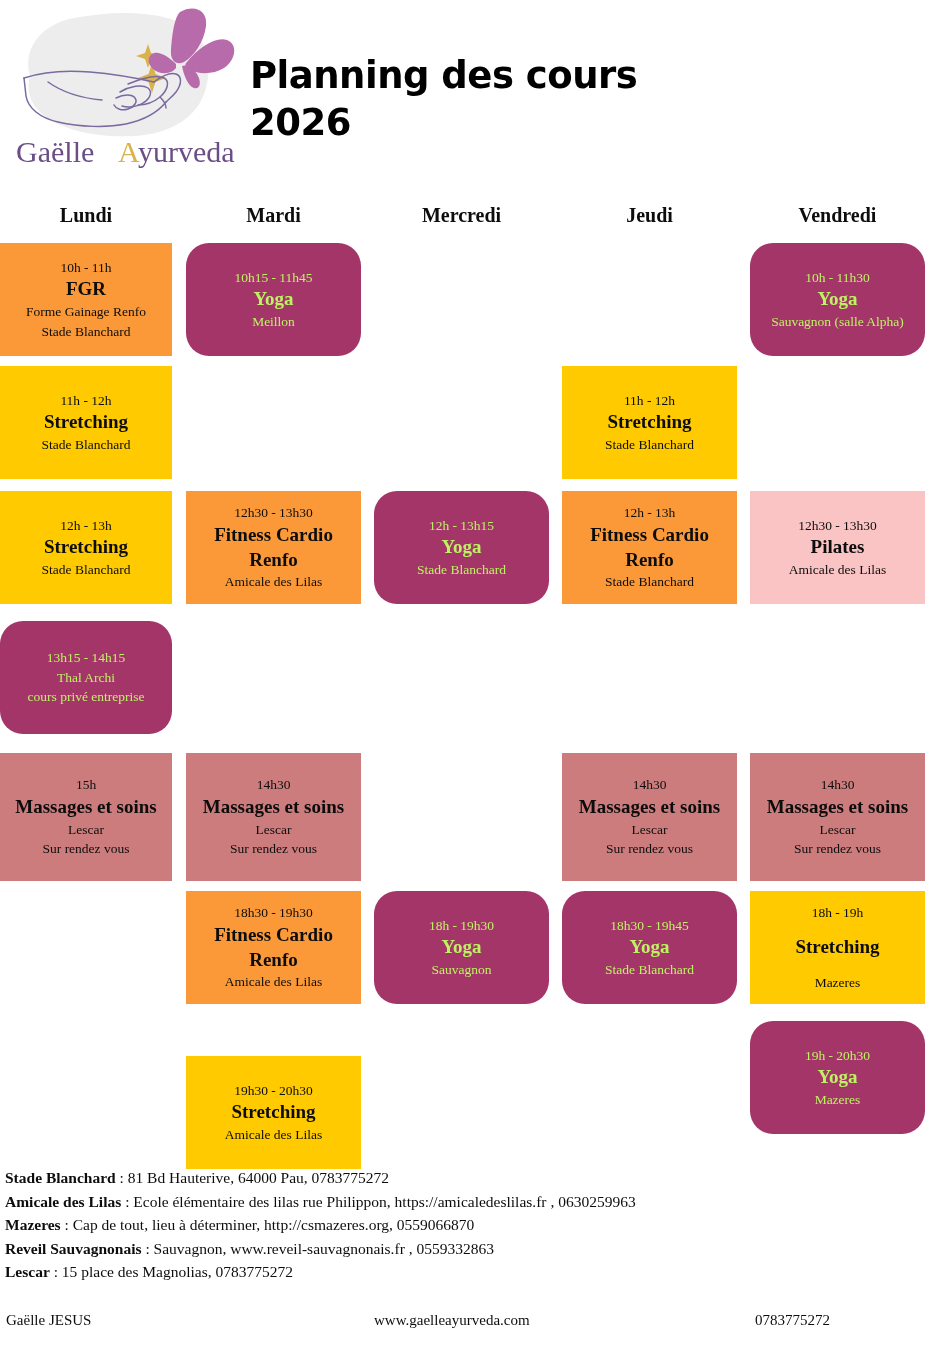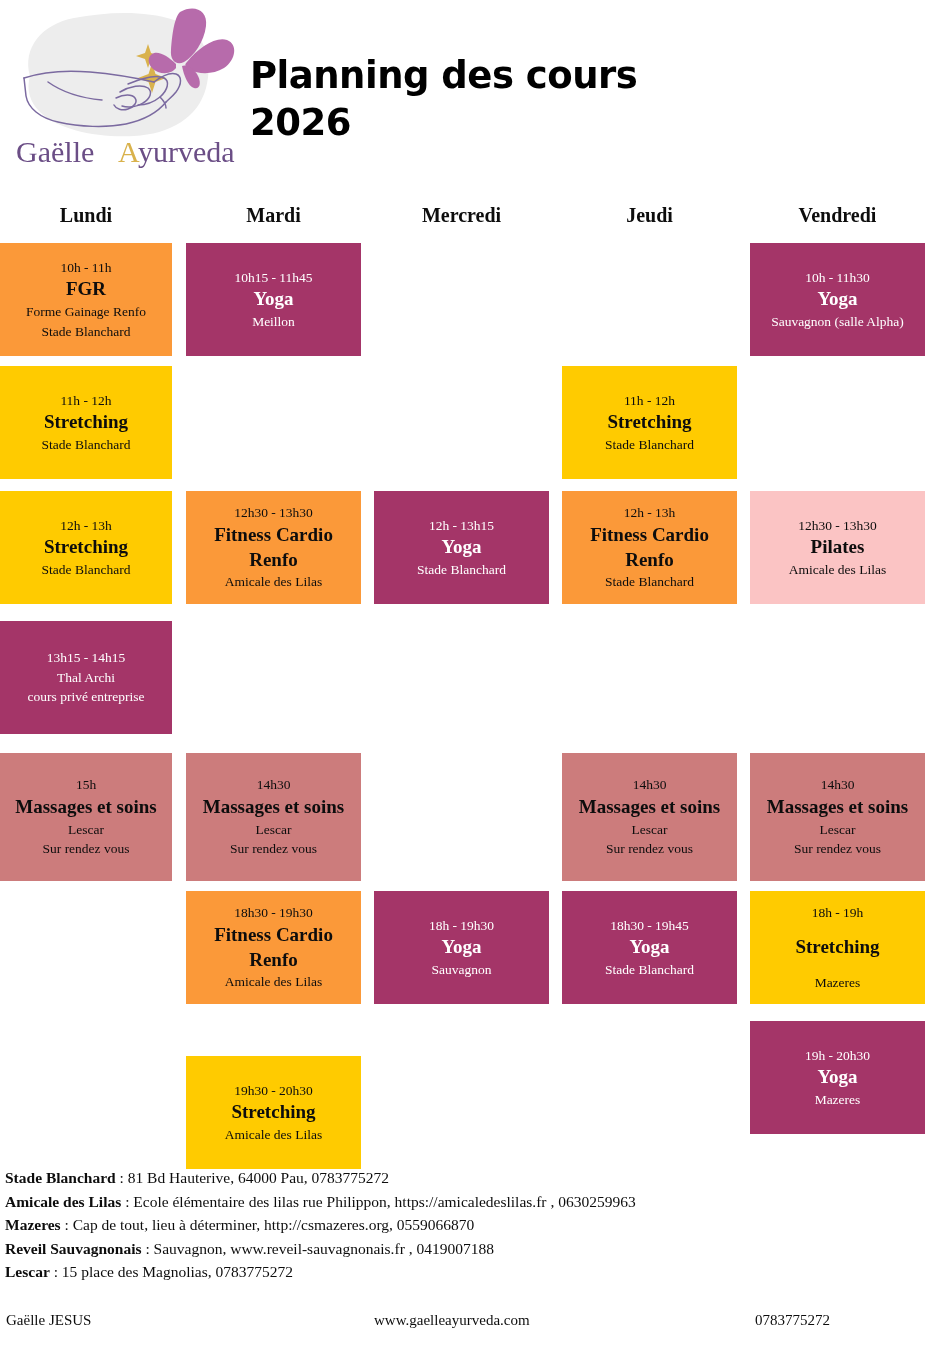--- a/index.html
+++ b/index.html
@@ -57,21 +57,21 @@
     text-align: center;
     padding: 4px 3px;
     overflow: hidden;
   }
   .c-time   { font-size: 13.5px; line-height: 1.45; font-weight: normal; }
   .c-title  { font-size: 19px;  line-height: 1.3;  font-weight: bold; }
   .c-place  { font-size: 13.5px; line-height: 1.45; font-weight: normal; }
   .c-note   { font-size: 13.5px; line-height: 1.45; font-weight: normal; }
 
   .dark  { color: #0d0d0d; }
-  .light { color: #ffffff; }
+  .light { color: #bef264; border-radius: 23px; }
 
   
   .venues {
     position: absolute; left: 5px; top: 1166px; width: 900px;
     font-size: 15.5px; line-height: 1.52; color: #0d0d0d;
   }
   .venues .ln { white-space: nowrap; }
   .venues b { font-weight: bold; }
 
   
@@ -258,21 +258,21 @@
           <div class="c-title">Yoga</div>
           <div class="c-place">Mazeres</div>
         </div>
       </div>
     </div>
 
   <div class="venues" id="venues">
       <div class="ln"><b>Stade Blanchard</b><span> : 81 Bd Hauterive, 64000 Pau, 0783775272</span></div>
       <div class="ln"><b>Amicale des Lilas</b><span> : Ecole élémentaire des lilas rue Philippon, https://amicaledeslilas.fr , 0630259963</span></div>
       <div class="ln"><b>Mazeres</b><span> : Cap de tout, lieu à déterminer, http://csmazeres.org, 0559066870</span></div>
-      <div class="ln"><b>Reveil Sauvagnonais</b><span> : Sauvagnon, www.reveil-sauvagnonais.fr , 0419007188</span></div>
+      <div class="ln"><b>Reveil Sauvagnonais</b><span> : Sauvagnon, www.reveil-sauvagnonais.fr , 0559332863</span></div>
       <div class="ln"><b>Lescar</b><span> : 15 place des Magnolias, 0783775272</span></div>
     </div>
 
   <div class="contact">
     <span class="ct-name">Gaëlle JESUS</span>
     <span class="ct-web">www.gaelleayurveda.com</span>
     <span class="ct-tel">0783775272</span>
   </div>
 
 </div>

